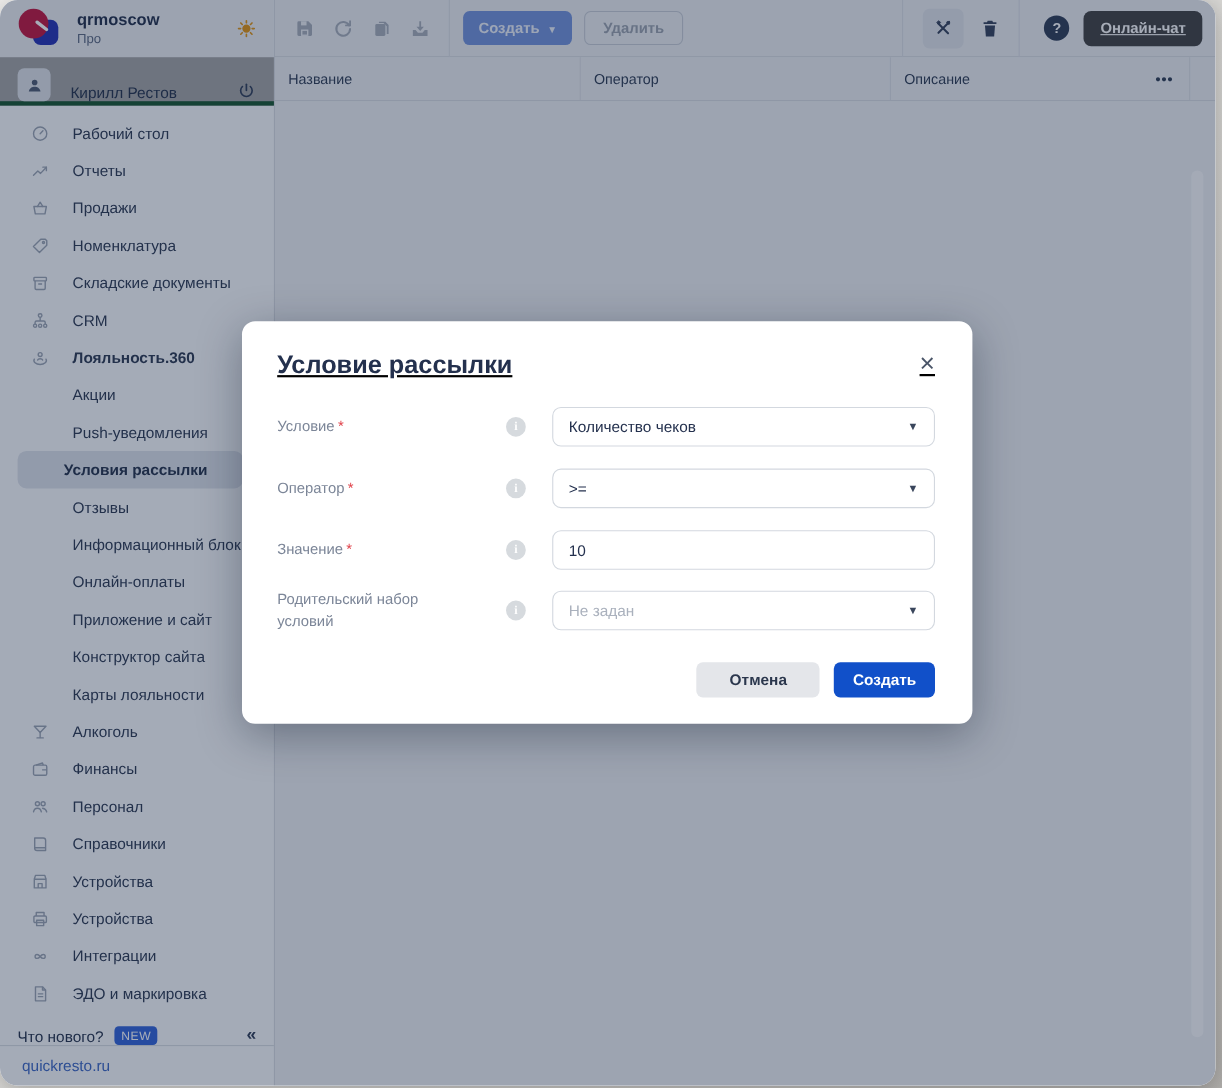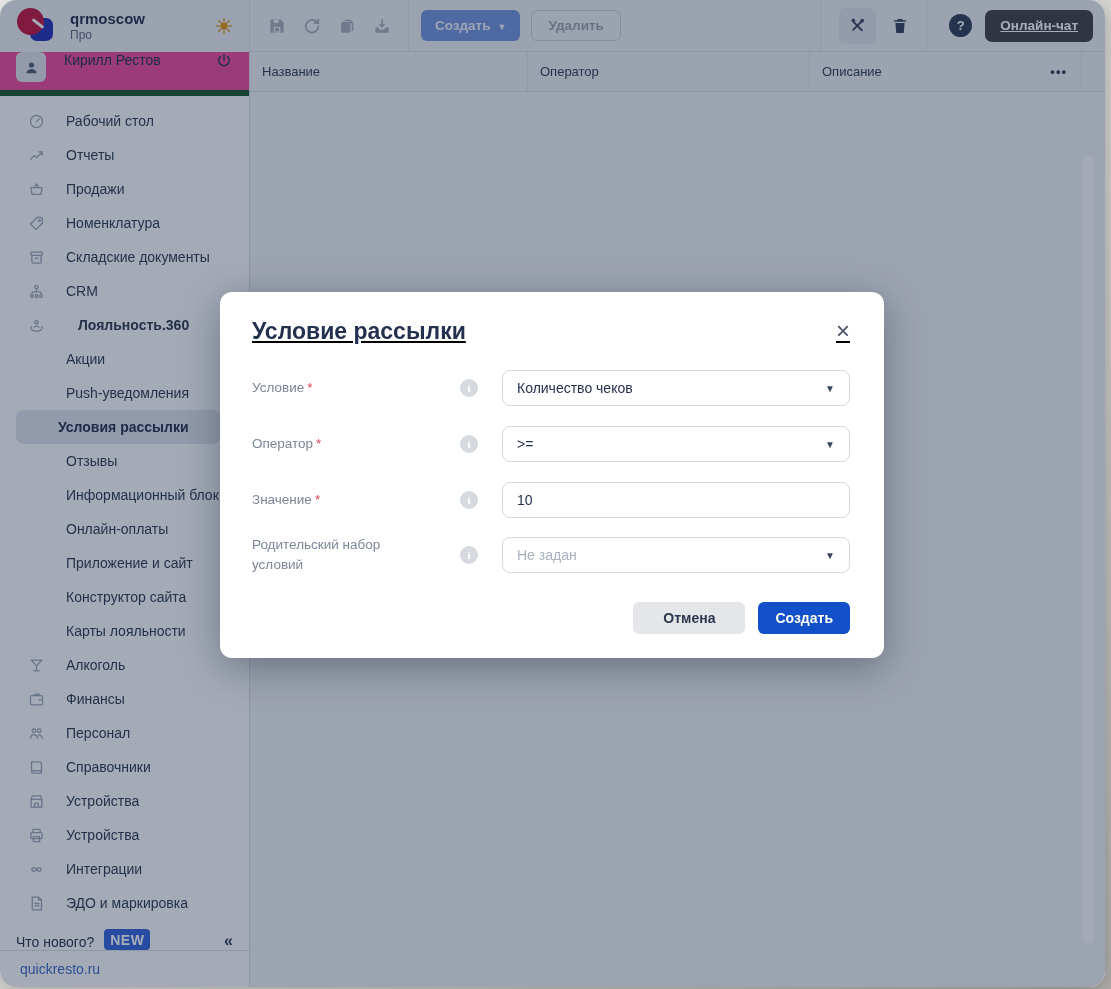--- a/index.html
+++ b/index.html
@@ -15,37 +15,37 @@
     background:#fbfcfe; border-right:1px solid #d8dce2; }
   .sb-header { height:52px; background:#edeff3; display:flex; align-items:center; padding:0 16px; }
   .logo { position:relative; width:40px; height:38px; flex:0 0 auto; }
   .logo .sq { position:absolute; left:14px; top:11px; width:23px; height:23px; background:#2230b4; border-radius:7px; }
   .logo .ci { position:absolute; left:1px; top:1px; width:27px; height:27px; background:#c1133c; border-radius:50%; }
   .logo .slash { position:absolute; left:15px; top:15px; width:14px; height:3px; background:#fff; border-radius:2px; transform:rotate(38deg); }
   .brand-txt { margin-left:14px; flex:1; }
   .brand-title { font-size:15px; font-weight:bold; color:#1f2c48; }
   .brand-sub { font-size:12px; color:#5b6880; margin-top:1px; }
   .sun { color:#e2930f; }
-  .user-row { height:44px; display:flex; align-items:flex-start; padding:0 16px;
-    background:#ec4899; border-bottom:6px solid #14532d; }
+  .user-row { height:44px; display:flex; align-items:flex-end; padding:0 16px;
+    background:#a3a3a3; border-bottom:4px solid #14532d; }
   .avatar { width:30px; height:30px; border-radius:6px; background:#dfe3e9;
     display:flex; align-items:center; justify-content:center; color:#4d5a72; }
   .user-name { margin-left:18px; flex:1; font-size:14px; color:#22304a; }
   .power { color:#2c3a55; }
   .nav { position:absolute; top:97px; bottom:74px; left:0; right:0; overflow:hidden; padding-top:7px; }
   .nav-item, .nav-sub { height:34px; display:flex; align-items:center; cursor:pointer;
     font-size:14px; color:#2a3750; }
   .nav-item { padding-left:28px; }
   .nav-item .nav-ico { width:17px; height:17px; color:#9aa3b2; margin-right:21px; flex:0 0 auto; display:flex; }
   .nav-sub { padding-left:66px; }
-  .nav-bold { font-weight:bold;gap:12px; }
+  .nav-bold { font-weight:bold; }
   .nav-active { background:#dde2ea; border-radius:8px; margin:0 28px 0 16px; padding-left:42px; font-weight:bold; color:#22304a; }
   .sb-footer { position:absolute; left:0; right:0; bottom:0; height:74px; }
   .wn-row { height:37px; display:flex; align-items:flex-end; padding:0 16px; font-size:14px; color:#22304a; }
-  .new-badge { background:#2f62d9; color:#fff; font-size:14px; font-weight:bold; letter-spacing:.5px;
+  .new-badge { background:#2f62d9; color:#fff; font-size:11px; font-weight:normal; letter-spacing:.5px;
     border-radius:4px; padding:2.5px 6px; margin-left:10px; }
   .collapse { margin-left:auto; font-size:16px; font-weight:bold; color:#2c3a55; cursor:pointer; }
   .sb-divider { border-top:1px solid #d9dde2; }
   .site-row { height:36px; display:flex; align-items:center; padding:0 20px; }
   .site-link { font-size:14px; color:#3b66c4; text-decoration:none; }
 
   
   .main { position:absolute; left:250px; top:0; right:0; bottom:0; }
   .toolbar { position:absolute; left:0; right:0; top:0; height:52px; background:#edeff3;
     border-bottom:1px solid #d8dce2; display:flex; align-items:center; }

